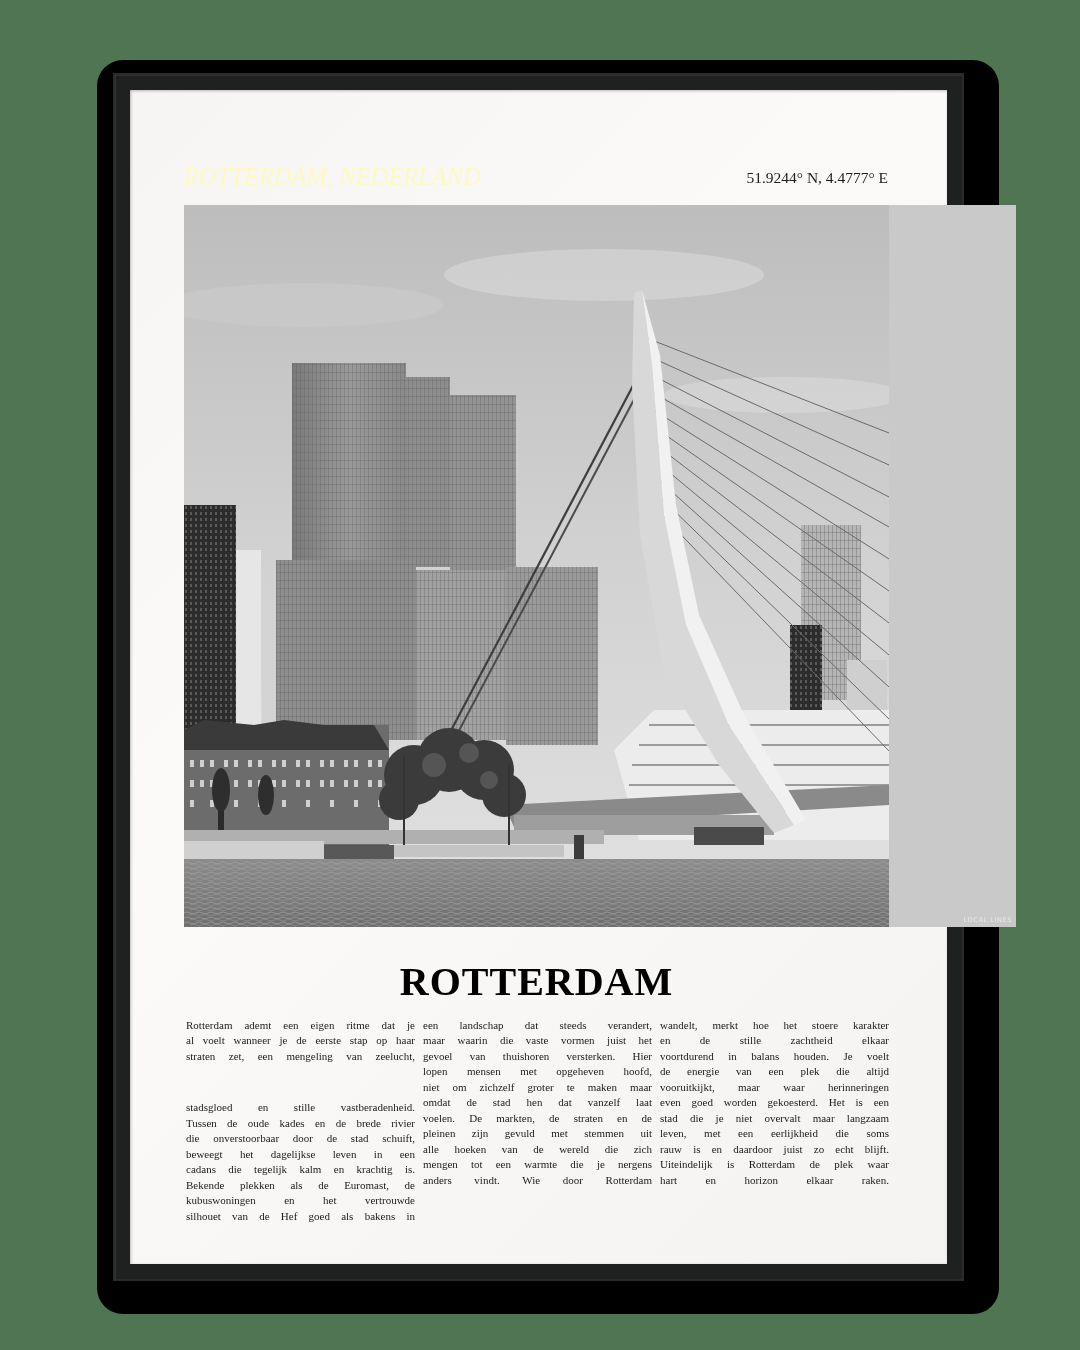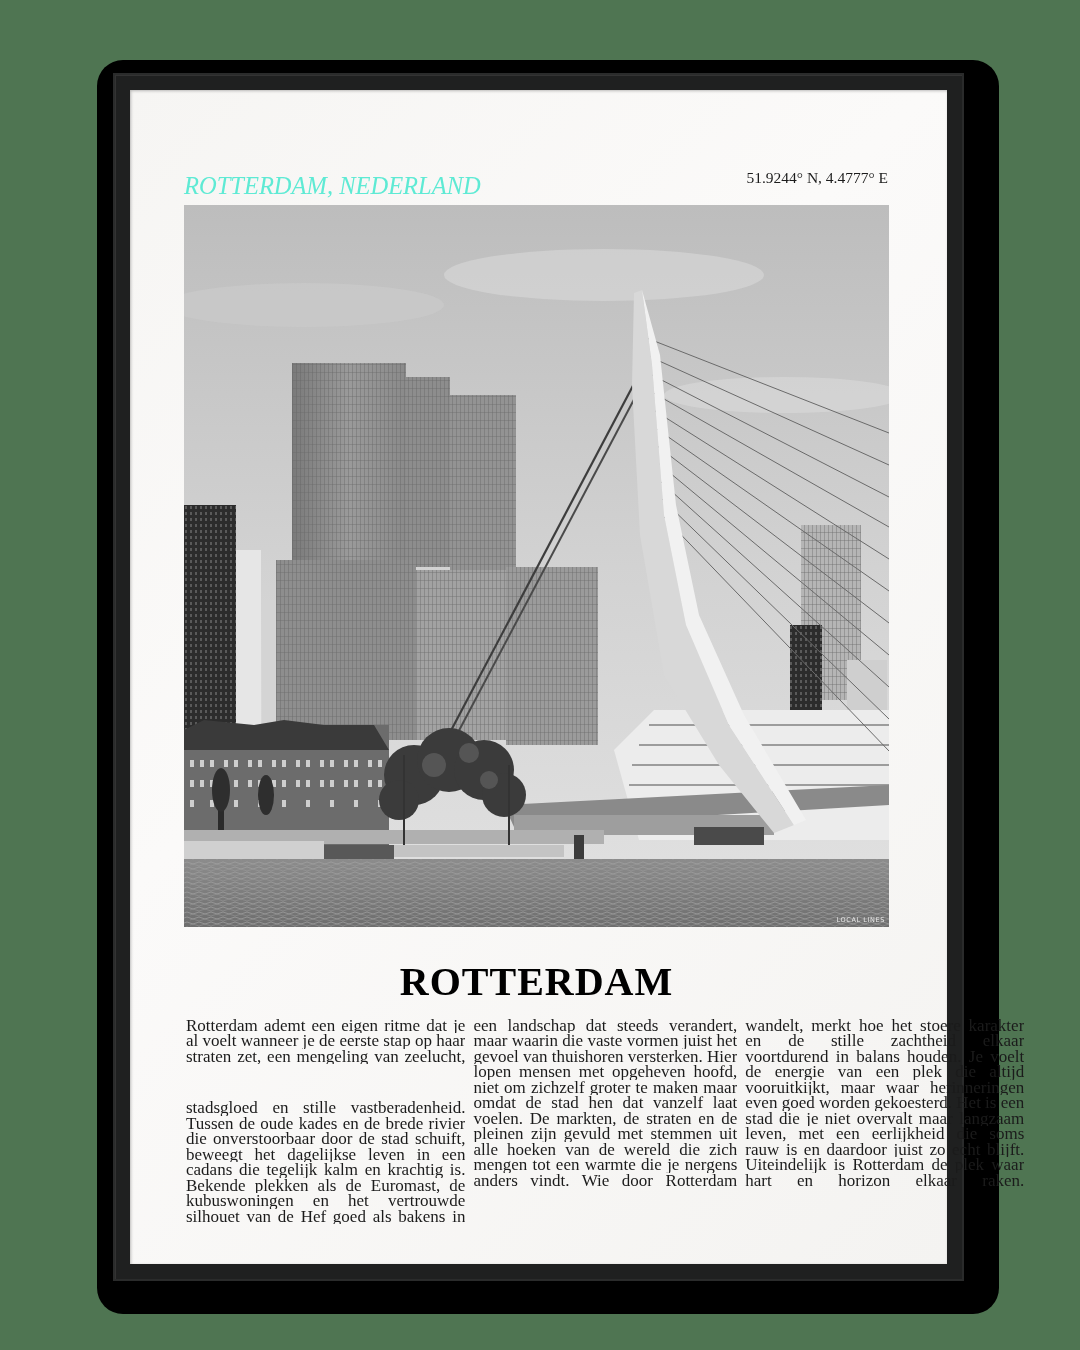--- a/index.html
+++ b/index.html
@@ -13,50 +13,50 @@
     position:absolute; left:113px; top:73px; width:851px; height:1208px;
     background:#1f2020;
     box-shadow: inset 0 0 0 2px #2a2b2b, inset 3px 3px 0 #333;
   }
   .paper {
     position:absolute; left:130px; top:90px; width:817px; height:1174px;
     background:linear-gradient(135deg,#f6f5f3 0%,#fbfaf9 40%,#f4f3f1 100%);
     box-shadow: inset 1px 1px 3px rgba(0,0,0,0.25);
   }
   .hdr-left {
-    position:absolute; left:184px; top:172px;
+    position:absolute; left:184px; top:163px;
     font-family:"Liberation Serif","DejaVu Serif",serif; font-style:italic;
-    font-size:24.5px; color:#5eead4; letter-spacing:0px; white-space:nowrap;
+    font-size:24.5px; color:#fef9c3; letter-spacing:0px; white-space:nowrap;
   }
   .hdr-right {
     position:absolute; right:192px; top:169px;
     font-family:"Liberation Serif","DejaVu Serif",serif;
     font-size:15.5px; color:#1c1c1c; white-space:nowrap;text-align:right;
   }
   .photo {
-    position:absolute; left:184px; top:205px; width:705px; height:722px;
+    position:absolute; left:184px; top:205px; width:832px; height:722px;
     overflow:hidden; background:#c9c9c9;
   }
   .photo svg { display:block; }
   .watermark {
     position:absolute; right:4px; bottom:3px; font-family:"DejaVu Sans",sans-serif;
     font-size:6.5px; letter-spacing:0.6px; color:#eaeaea;
   }
   .title {
     position:absolute; left:184px; width:705px; top:958px; text-align:center;
     font-family:"Liberation Serif","DejaVu Serif",serif; font-weight:bold;
     font-size:40px; letter-spacing:1px; color:#000000;
   }
   .body-cols {
     position:absolute; left:186px; top:1018px; width:703px;
     display:flex; gap:8px;
   }
   .col {
     flex:1; font-family:"Liberation Serif","DejaVu Serif",serif;
-    font-size:17px; line-height:15.45px; color:#1b1b1b;
+    font-size:11px; line-height:15.45px; color:#1b1b1b;
     text-align:justify; text-align-last:justify;
   }
   .col .ln { display:block; text-align:justify; text-align-last:justify; white-space:nowrap; overflow:hidden; }
 </style>
 </head>
 <body>
 
 <div class="shadow"></div>
 <div class="frame"></div>
 <div class="paper"></div>

